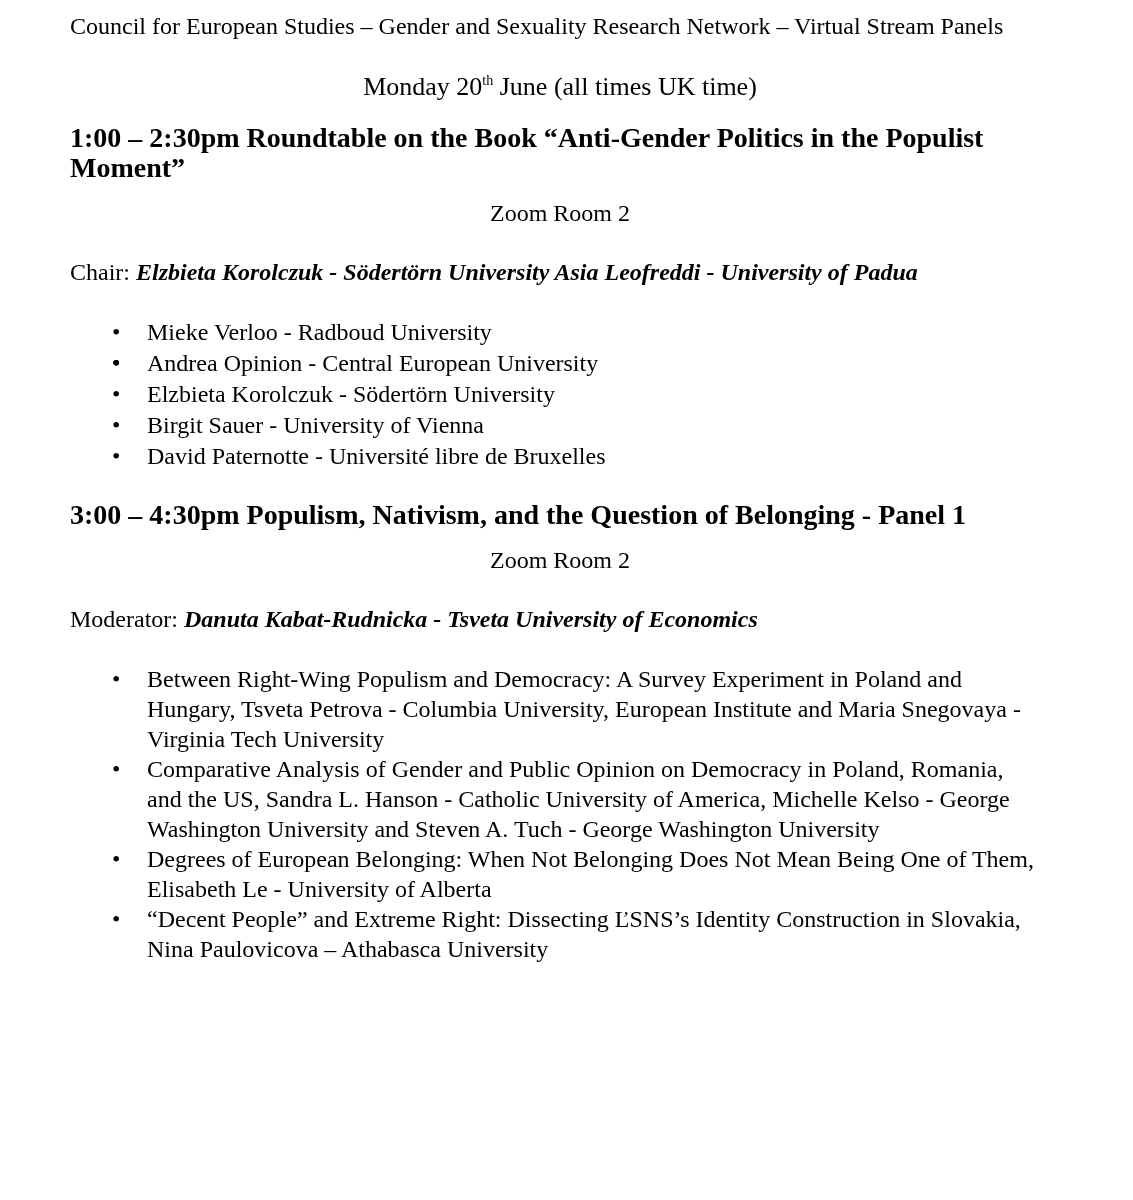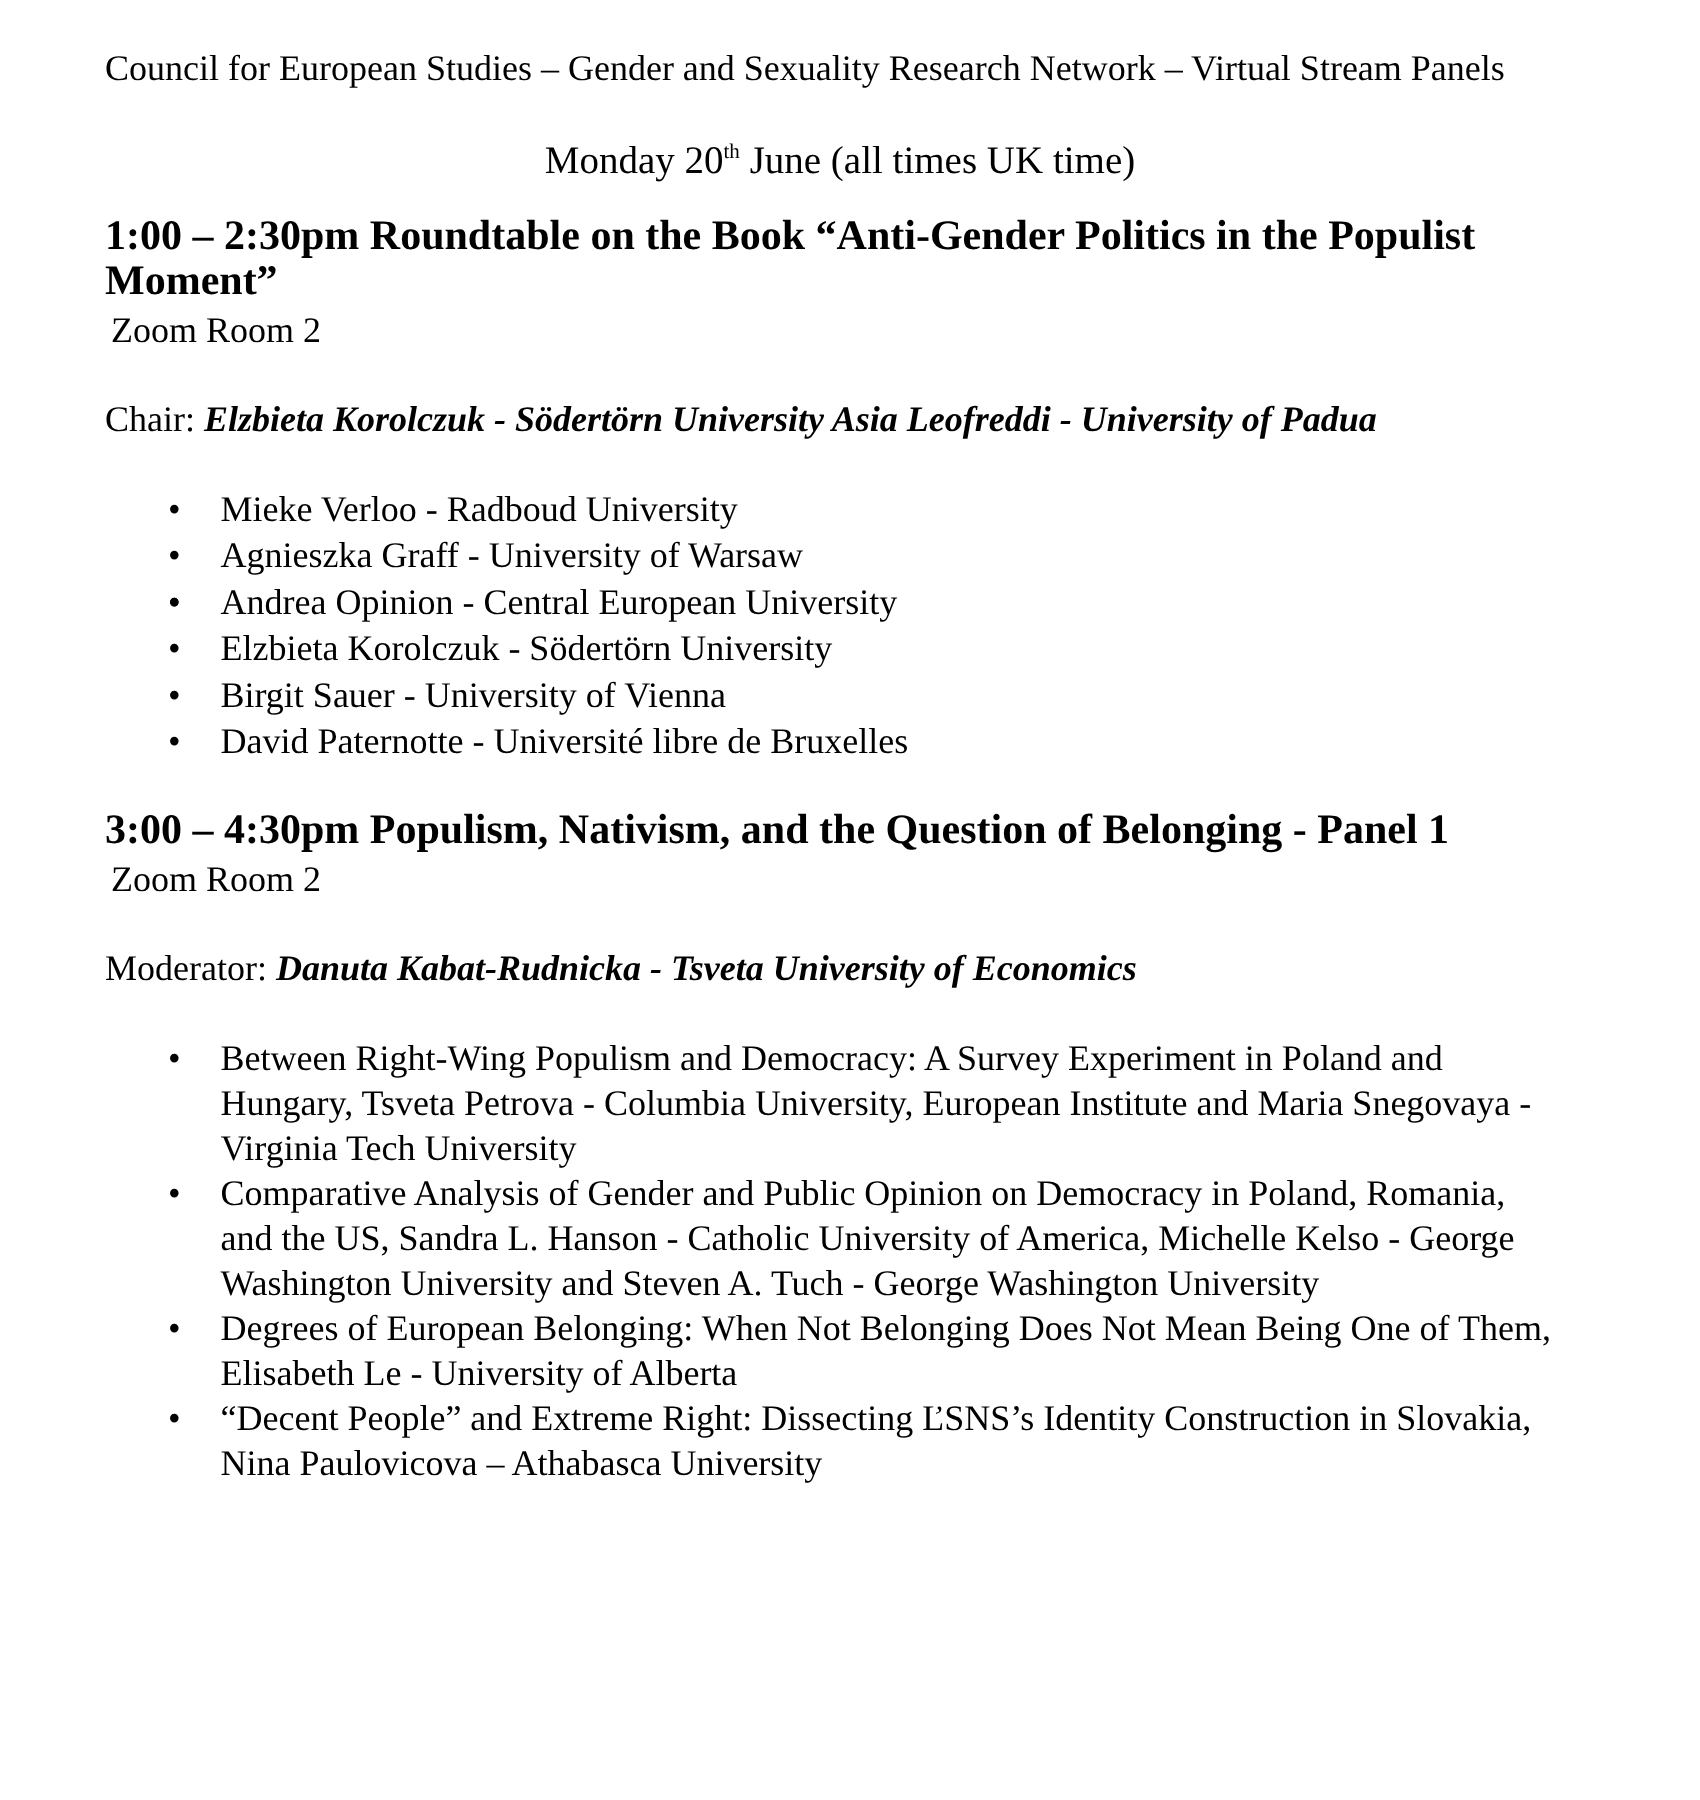--- a/index.html
+++ b/index.html
@@ -13,21 +13,21 @@
       position: relative;
       overflow: hidden;
       font-family: "Liberation Serif", "DejaVu Serif", serif;
       color: #000000;
       font-size: 24px;
       line-height: 29px;
     }
     .page {
       position: absolute;
       left: 70px;
-      top: 32px;
+      top: 12px;
       width: 980px;
     }
     .header-title {
       margin: 0;
       font-weight: normal;
       font-size: 24px;
       line-height: 29px;
     }
     .day-heading {
       text-align: center;
@@ -40,21 +40,22 @@
     .session {
       margin-top: 20px;
     }
     .session-title {
       font-weight: bold;
       margin: 0;
       font-size: 28px;
       line-height: 30px;
     }
     .room {
-      margin: 4px;
+      margin: 16px;
+      text-align: center;
     }
     .role-line {
       margin: 30px 0 0 0;
     }
     .role-line .names {
       font-style: italic;
       font-weight: bold;
     }
     ul.list {
       margin: 30px 0 0 0;
@@ -87,21 +88,21 @@
 
   <h2 class="day-heading"><span>Monday 20</span><sup style="font-size:14px;line-height:0;">th</sup><span> June (all times UK time)</span></h2>
 
   <section class="session">
     <p class="session-title">1:00 – 2:30pm Roundtable on the Book “Anti-Gender Politics in the Populist Moment”</p>
     <p class="room">Zoom Room 2</p>
     <p class="role-line"><span>Chair: </span><span class="names">Elzbieta Korolczuk - Södertörn University Asia Leofreddi - University of Padua</span></p>
 
     <ul class="list">
       <li><span class="bullet">•</span><span class="it">Mieke Verloo - Radboud University</span></li>
-      <li><span class="bullet">•</span><span class="it">Agnieszka Graff - University of Warsaw</span></li>
+      <li><span class="bullet">•</span></li>
       <li><span class="bullet">•</span></li>
       <li><span class="bullet">•</span><span class="it">Andrea Opinion - Central European University</span></li>
       <li><span class="bullet">•</span><span class="it">Elzbieta Korolczuk - Södertörn University</span></li>
       <li><span class="bullet">•</span><span class="it">Birgit Sauer - University of Vienna</span></li>
       <li><span class="bullet">•</span><span class="it">David Paternotte - Université libre de Bruxelles</span></li>
     </ul>
   </section>
 
   <section class="session session-2">
     <p class="session-title">3:00 – 4:30pm Populism, Nativism, and the Question of Belonging - Panel 1</p>

